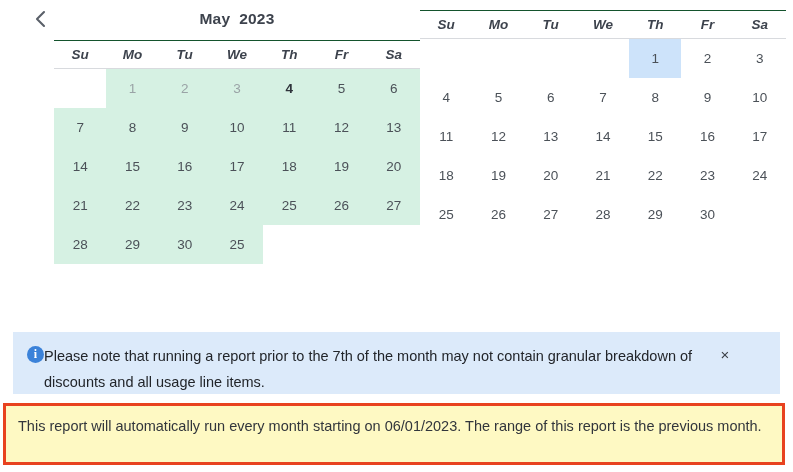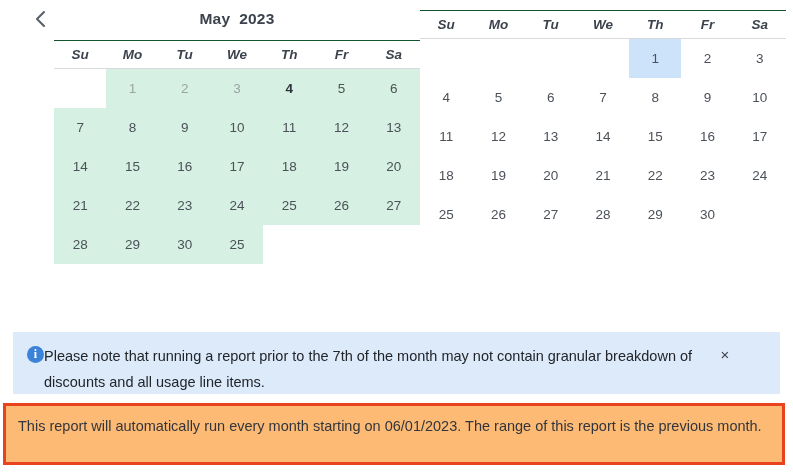--- a/index.html
+++ b/index.html
@@ -107,21 +107,21 @@
     width:18px;height:18px;
     display:flex;align-items:center;justify-content:center;
     color:#3a3f46;font-size:15px;line-height:1;
     cursor:pointer;margin-top:2px;
   }
 
   
   .note{
     position:absolute;left:3px;top:403px;width:782px;height:62px;
     border:3px solid #e8421f;
-    background:#fdba74;
+    background:#fef9c3;
     box-sizing:border-box;
     padding:7px 12px 0 12px;
   }
   .note-text{
     font-size:14.5px;
     line-height:26px;
     color:#32363c;
   }
 </style>
 </head>

